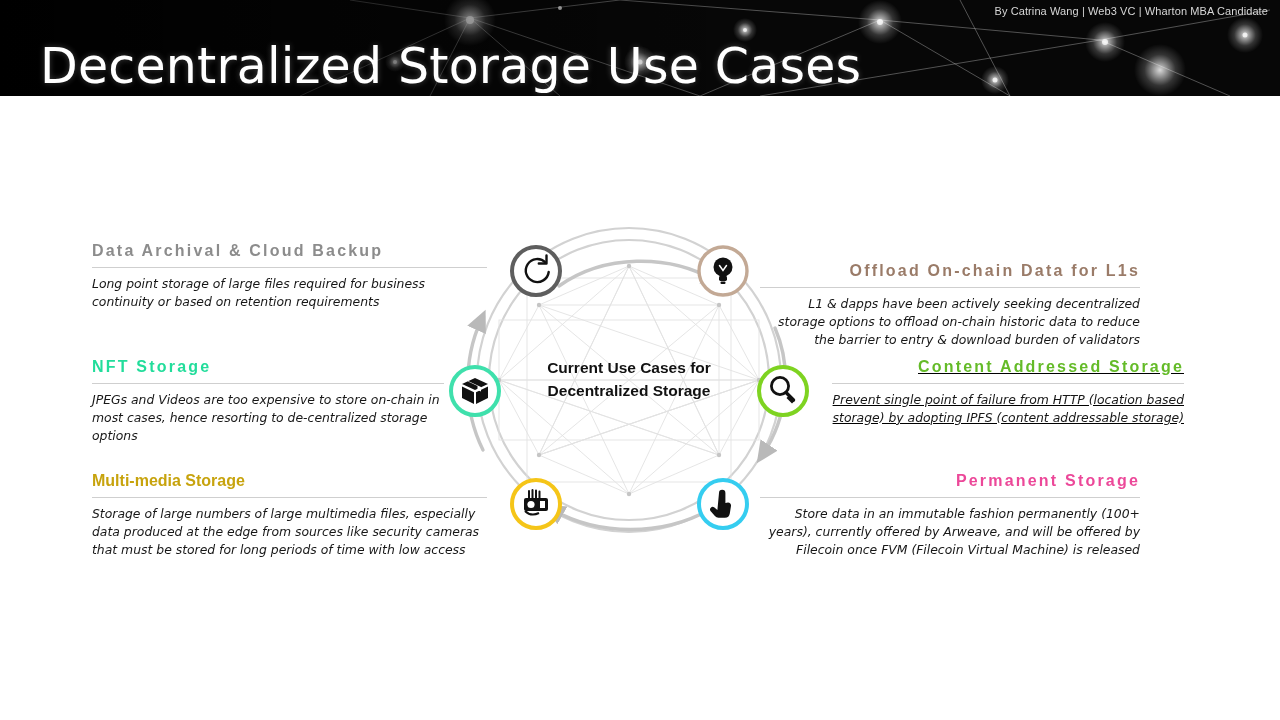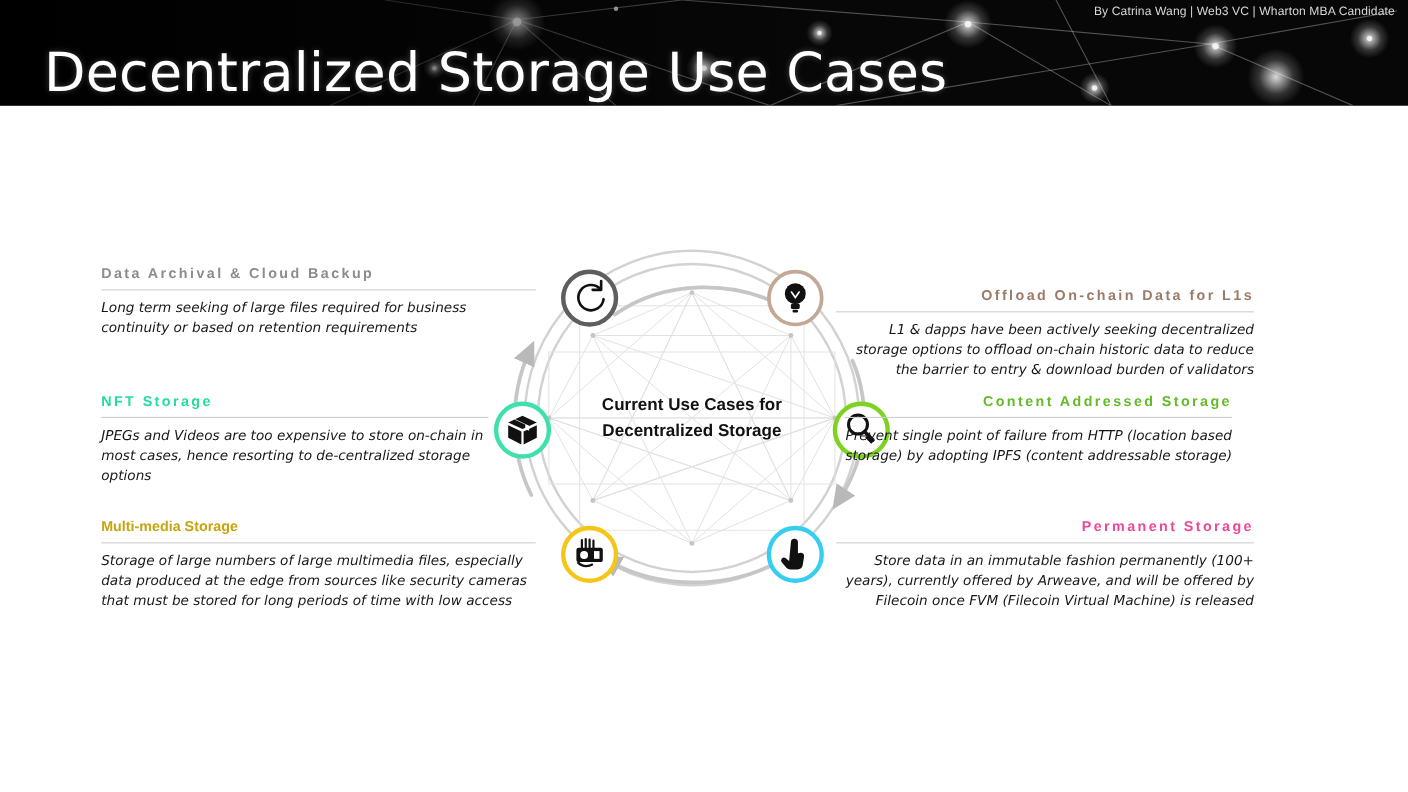--- a/index.html
+++ b/index.html
@@ -28,39 +28,39 @@
     font-size:11px;color:#d7d7d7;letter-spacing:.1px;white-space:nowrap;
   }
 
   
   .diagram{position:absolute;left:419px;top:210px;width:420px;height:340px;}
   .diagram svg{display:block;}
 
   
   .block{position:absolute;}
   .block h3{
-    margin:0;padding:0 0 7px 0;font-size:13px;font-weight:700;
+    margin:0;padding:0 0 7px 0;font-size:16px;font-weight:700;
     line-height:1.1;white-space:nowrap;
   }
   .block .rule{height:1px;background:#cfcfcf;width:100%;}
   .block p{
     margin:7px 0 0 0;font-size:12.4px;line-height:1.45;
     font-style:italic;color:#171717;
     font-family:"DejaVu Sans", sans-serif;
   }
   .left{text-align:left;}
   .right{text-align:right;}
   .sp{letter-spacing:2.2px;}
 
   
   #blk-archival{left:92px;top:242px;width:395px;}
   #blk-nft     {left:92px;top:358px;width:352px;}
   #blk-multi   {left:92px;top:472px;width:395px;}
   #blk-offload {left:760px;top:242px;width:380px;margin-top:20px;}
-  #blk-content {left:768px;top:358px;width:352px;}
+  #blk-content {left:832px;top:358px;width:352px;text-decoration:underline;}
   #blk-perm    {left:760px;top:472px;width:380px;}
 </style>
 </head>
 <body>
 
 <div class="slide">
 
   <div class="banner">
     <svg class="banner-bg" width="1280" height="96" viewBox="0 0 1280 96">
       <defs>
@@ -219,21 +219,21 @@
                    l-6.4,0 a5,5 0 0 1 -3.6,-1.6 l-4.4,-5.2
                    a2.6,2.6 0 0 1 3.6,-3.6 l3.3,2.6 z"></path>
         </g>
       </g>
     </svg>
   </div>
 
   <div class="block left" id="blk-archival">
     <h3 class="sp" style="color:#8c8c8c">Data Archival &amp; Cloud Backup</h3>
     <div class="rule"></div>
-    <p>Long term seeking of large files required for business continuity or based on retention requirements</p>
+    <p>Long point storage of large files required for business continuity or based on retention requirements</p>
   </div>
 
   <div class="block left" id="blk-nft">
     <h3 class="sp" style="color:#22dd9b">NFT Storage</h3>
     <div class="rule"></div>
     <p>JPEGs and Videos are too expensive to store on-chain in most cases, hence resorting to de-centralized storage options</p>
   </div>
 
   <div class="block left" id="blk-multi">
     <h3 style="color:#c7a30d">Multi-media Storage</h3>

